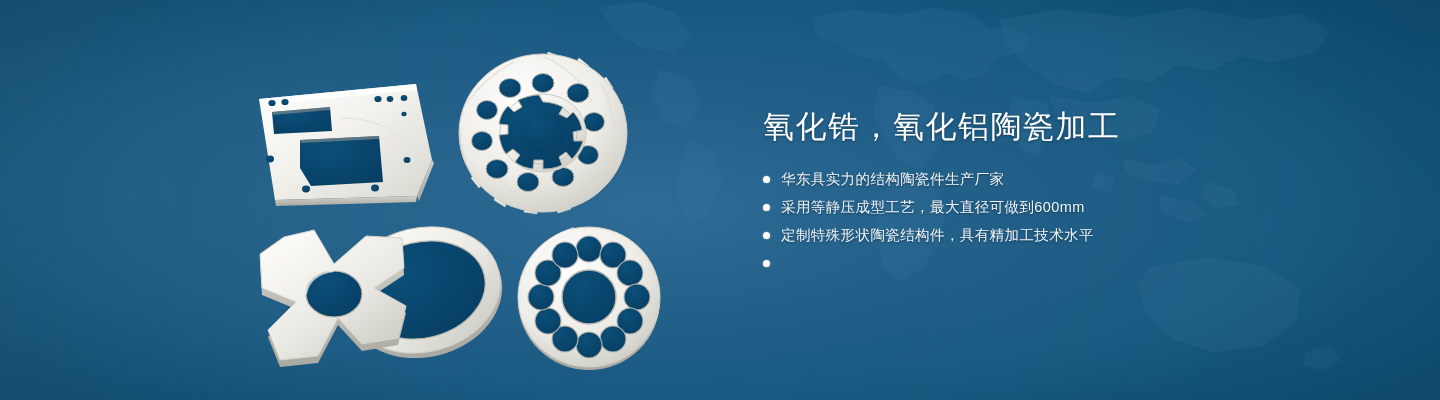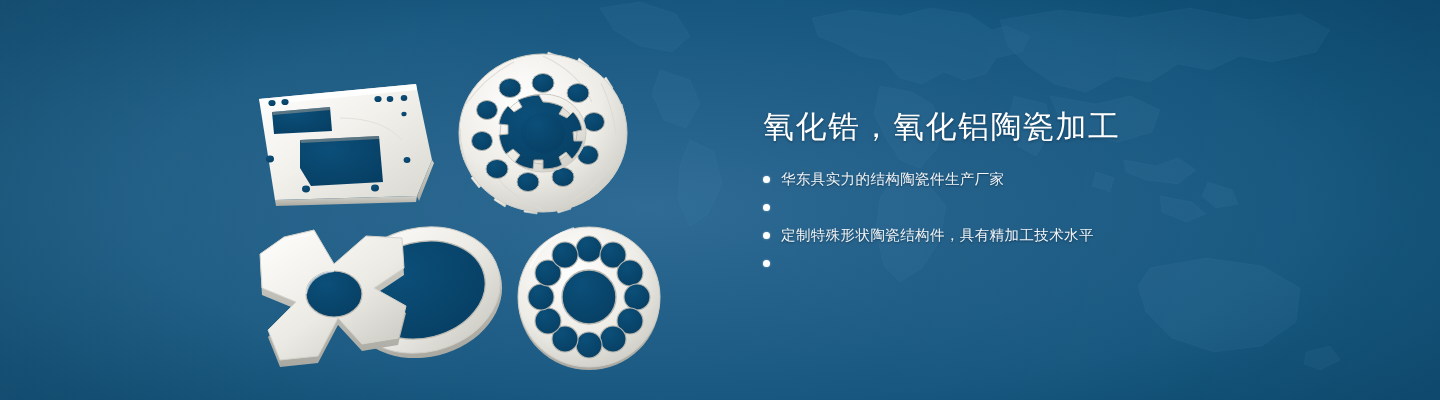--- a/index.html
+++ b/index.html
@@ -263,20 +263,21 @@
   <div class="copy">
     <div class="headline">氧化锆，氧化铝陶瓷加工</div>
 
     <ul class="bullets">
       <li class="bullet">
         <span class="dot"></span>
         <span class="bullet-text">华东具实力的结构陶瓷件生产厂家</span>
       </li>
       <li class="bullet">
         <span class="dot"></span>
+        <span class="bullet-text">采用等静压成型工艺，最大直径可做到600mm</span>
       </li>
       <li class="bullet">
         <span class="dot"></span>
         <span class="bullet-text">定制特殊形状陶瓷结构件，具有精加工技术水平</span>
       </li>
       <li class="bullet">
         <span class="dot"></span>
       </li>
     </ul>
   </div>

